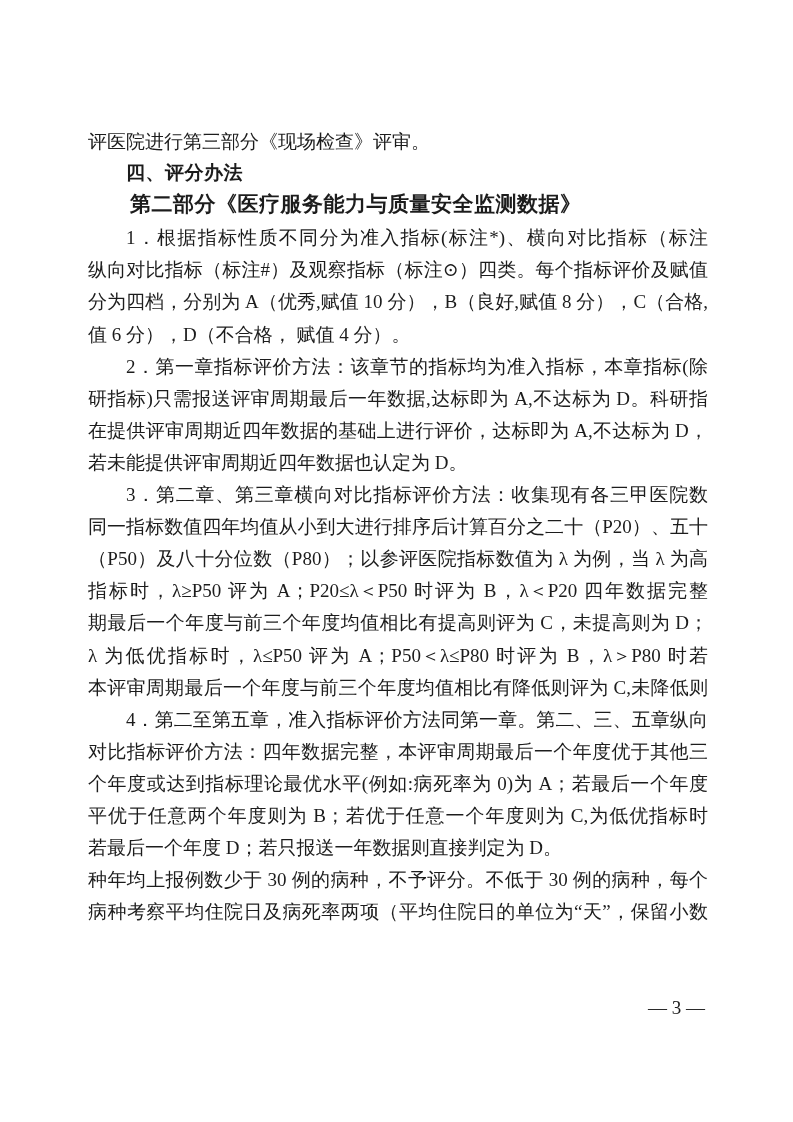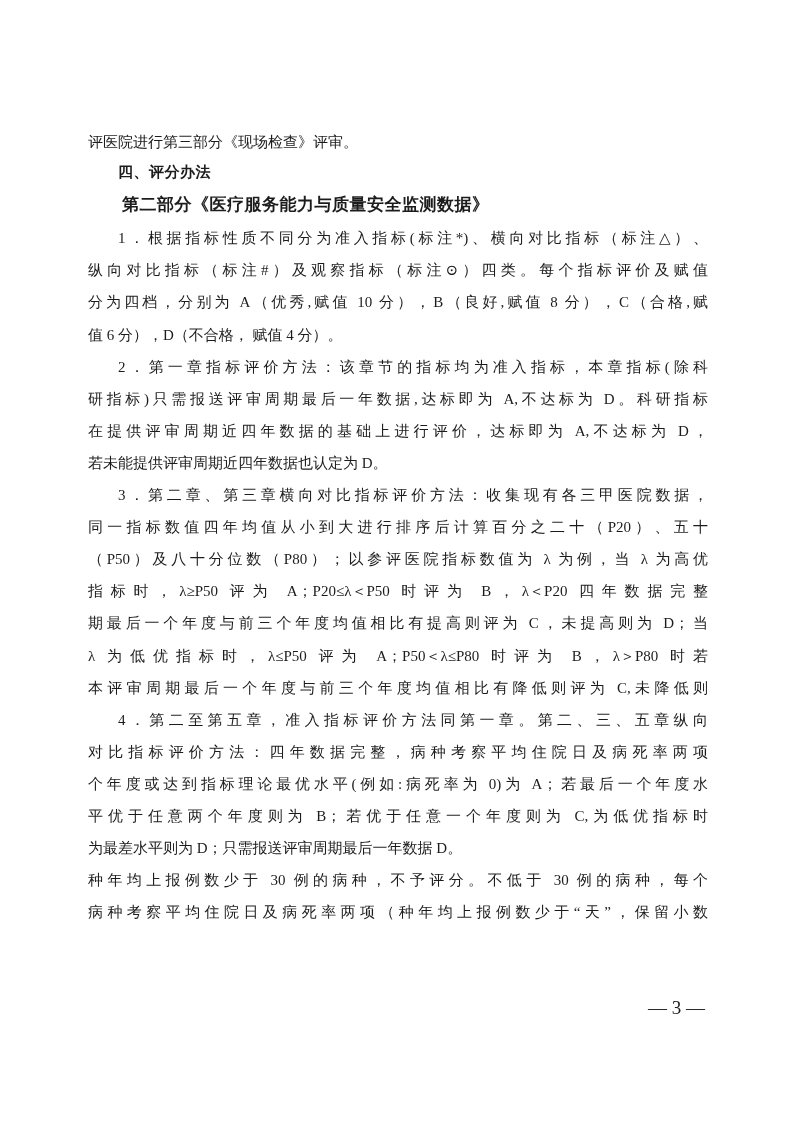--- a/index.html
+++ b/index.html
@@ -16,42 +16,42 @@
     font-family: "Liberation Serif", "DejaVu Serif", serif;
     overflow: hidden;
   }
   .content {
     position: absolute;
     left: 88px;
     top: 126px;
     width: 620px;
   }
   .line {
-    font-size: 15px;
+    font-size: 19px;
     line-height: 32.1px;
     height: 32.1px;
     white-space: pre-wrap;
     text-align: justify;
     text-align-last: left;
     overflow: hidden;
   }
   .jfull {
     text-align: justify;
     text-align-last: justify;
   }
   .indent {
     text-indent: 2em;
   }
   .heading {
     font-family: Liberation Mono, monospace;
     font-weight: 700;
     letter-spacing: 0.5px;
   }
   .heading-l2 {
-    font-size: 17px;
+    font-size: 21px;
   }
   .page-num {
     position: absolute;
     right: 88px;
     top: 994px;
     font-size: 19px;
     line-height: 28px;
     text-align: right;
   }
 </style>
@@ -72,21 +72,21 @@
     <div class="line jfull">在提供评审周期近四年数据的基础上进行评价，达标即为 A,不达标为 D，</div>
     <div class="line">若未能提供评审周期近四年数据也认定为 D。</div>
     <div class="line indent jfull">3．第二章、第三章横向对比指标评价方法：收集现有各三甲医院数据，</div>
     <div class="line jfull">同一指标数值四年均值从小到大进行排序后计算百分之二十（P20）、五十</div>
     <div class="line jfull">（P50）及八十分位数（P80）；以参评医院指标数值为 λ 为例，当 λ 为高优</div>
     <div class="line jfull">指标时，λ≥P50 评为 A；P20≤λ＜P50 时评为 B，λ＜P20 四年数据完整</div>
     <div class="line jfull">期最后一个年度与前三个年度均值相比有提高则评为 C，未提高则为 D；当</div>
     <div class="line jfull">λ 为低优指标时，λ≤P50 评为 A；P50＜λ≤P80 时评为 B，λ＞P80 时若</div>
     <div class="line jfull">本评审周期最后一个年度与前三个年度均值相比有降低则评为 C,未降低则</div>
     <div class="line indent jfull">4．第二至第五章，准入指标评价方法同第一章。第二、三、五章纵向</div>
-    <div class="line jfull">对比指标评价方法：四年数据完整，病种考察平均住院日及病死率两项</div>
+    <div class="line jfull">对比指标评价方法：四年数据完整，本评审周期最后一个年度优于其他三</div>
     <div class="line jfull">个年度或达到指标理论最优水平(例如:病死率为 0)为 A；若最后一个年度水</div>
     <div class="line jfull">平优于任意两个年度则为 B；若优于任意一个年度则为 C,为低优指标时</div>
-    <div class="line">为最差水平则为 D；只需报送评审周期最后一年数据 D。</div>
+    <div class="line">若最后一个年度 D；若只报送一年数据则直接判定为 D。</div>
     <div class="line jfull">种年均上报例数少于 30 例的病种，不予评分。不低于 30 例的病种，每个</div>
-    <div class="line jfull">病种考察平均住院日及病死率两项（种年均上报例数少于“天”，保留小数</div>
+    <div class="line jfull">病种考察平均住院日及病死率两项（平均住院日的单位为“天”，保留小数</div>
   </div>
   <div class="page-num">— 3 —</div>
 </div>
 
 </body></html>

